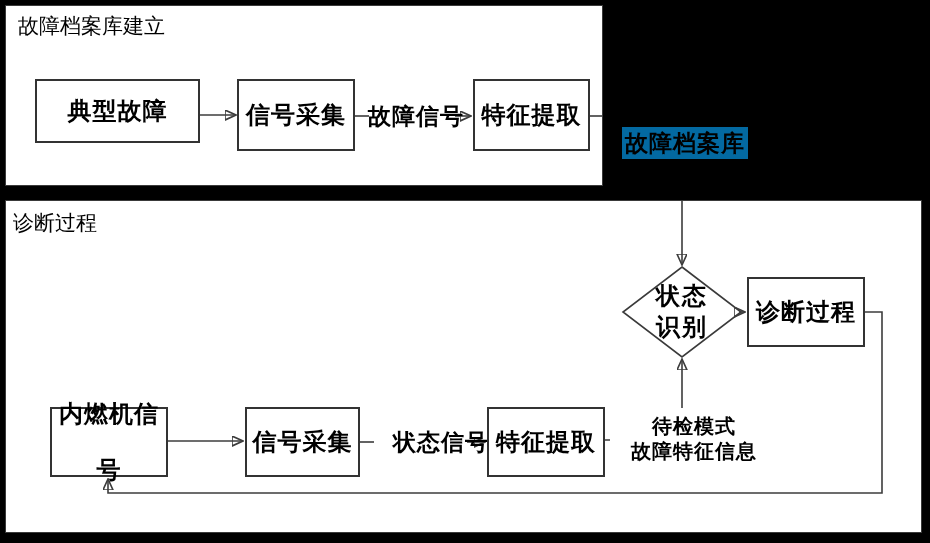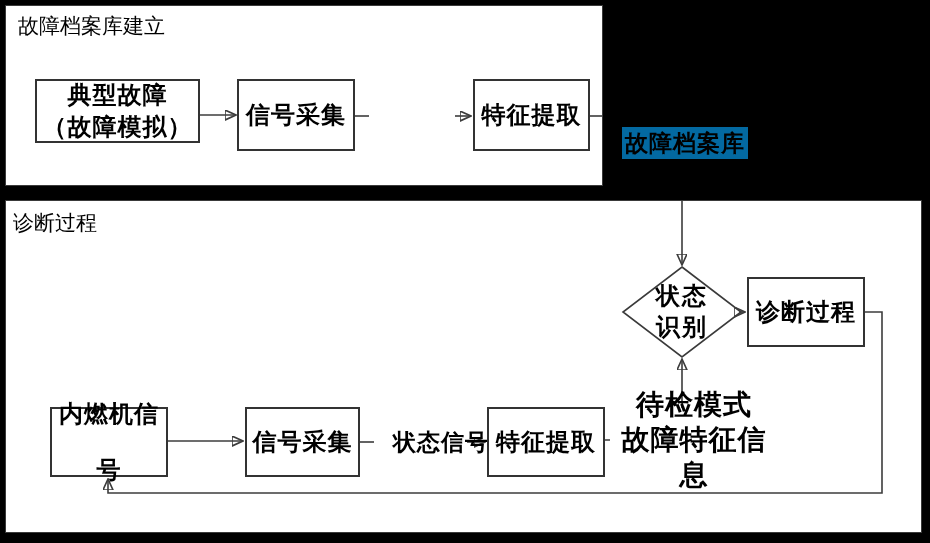--- a/index.html
+++ b/index.html
@@ -34,21 +34,21 @@
   .lbl-fault-signal{left:360px;top:101px;width:112px;height:30px;}
   .lbl-state-signal{left:368px;top:427px;width:106px;height:30px;margin-left:20px;}
   .chip{
     position:absolute;left:622px;top:127px;width:126px;height:32px;background:#0369a1;
     display:flex;align-items:center;justify-content:center;
     font-size:23px;font-weight:700;letter-spacing:1px;white-space:nowrap;
   }
   .lbl-pending{
     position:absolute;left:610px;top:408px;width:168px;height:62px;background:#ffffff;
     display:flex;flex-direction:column;align-items:center;justify-content:center;
-    font-size:28px;font-weight:700;line-height:1.25;text-align:center;letter-spacing:1px;
+    font-size:20px;font-weight:700;line-height:1.25;text-align:center;letter-spacing:1px;
   }
   .diamond-label{
     position:absolute;left:623px;top:281px;width:118px;height:62px;
     display:flex;flex-direction:column;align-items:center;justify-content:center;
     font-size:24px;font-weight:700;line-height:1.28;text-align:left;letter-spacing:2px;
   }
   svg.wires{position:absolute;left:0;top:0;width:930px;height:543px;pointer-events:none;}
   svg.wires path,svg.wires polyline{fill:none;stroke:#3c3c3c;stroke-width:1.6;}
   svg.wires polygon.diamond{fill:#ffffff;stroke:#3a3a3a;stroke-width:1.6;}
 </style>
@@ -83,25 +83,25 @@
     <path d="M865,312 L882,312 L882,493 L108,493 L108,480" marker-end="url(#ah)"></path>
 
     <path d="M168,441 L242,441" marker-end="url(#ah)"></path>
     <path d="M360,442 L374,442"></path>
     <path d="M467,442 L484,442" marker-end="url(#ah)"></path>
     <path d="M605,440 L682,440 L682,360" marker-end="url(#ah)"></path>
   </svg>
 
   <div class="node box-typical">
     <span>典型故障</span>
-    <span>（故障模拟）</span>
   </div>
   <div class="node box-sig1">
     <span>信号采集</span>
   </div>
+  <div class="edge-label lbl-fault-signal">故障信号</div>
   <div class="node box-feat1">
     <span>特征提取</span>
   </div>
 
   <div class="chip">故障档案库</div>
 
   <div class="node box-engine">
     <span>内燃机信</span>
     <span>号</span>
   </div>

